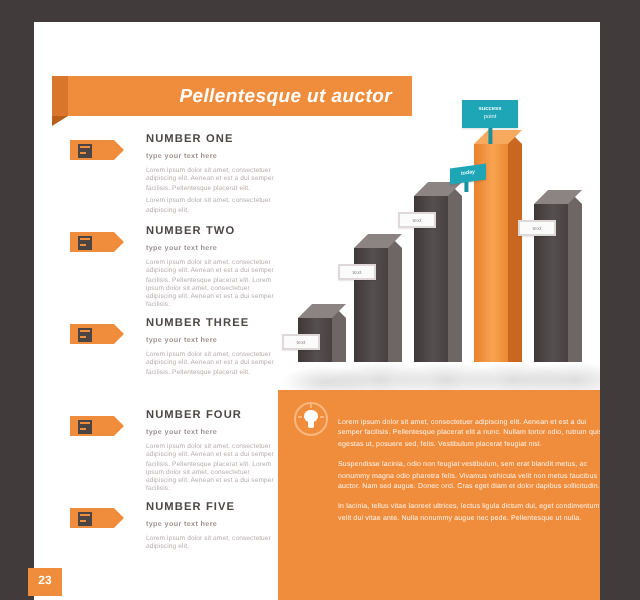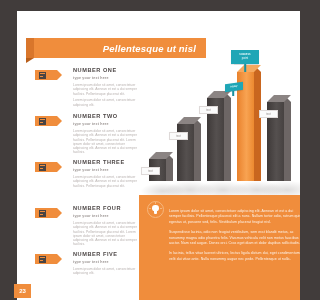--- a/index.html
+++ b/index.html
@@ -215,21 +215,21 @@
           <span>success</span>
           <span class="l2">point</span>
         </div>
         <div class="post" style="top:14px;height:8px;"></div>
       </div>
     </div>
 
     <div class="ribbon-wrap">
       <div class="ribbon-tail"></div>
       <div class="ribbon">
-        <span class="ribbon-title">Pellentesque ut nisl</span>
+        <span class="ribbon-title">Pellentesque ut auctor</span>
       </div>
     </div>
 
     <div class="list">
 
       <div class="item">
         <div class="tag">
             <div class="chip"></div>
           </div>
         <div class="itxt">

